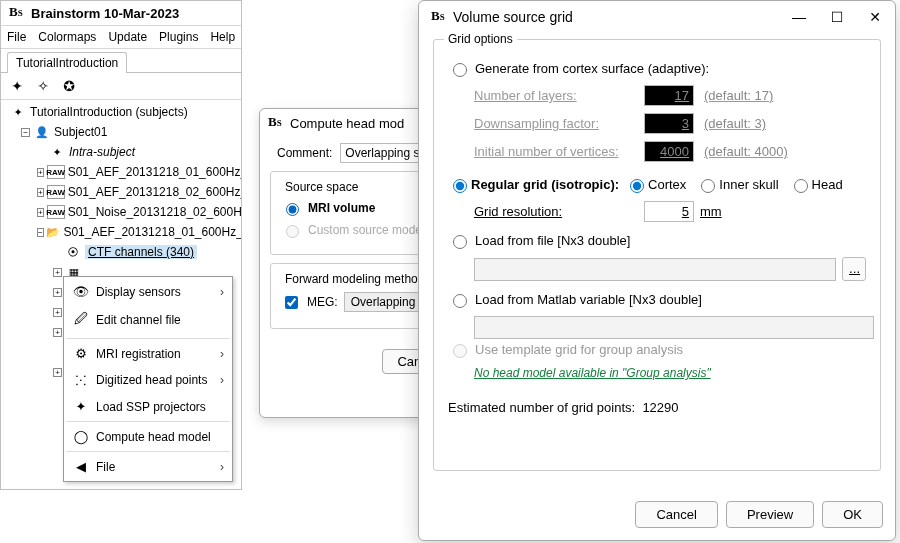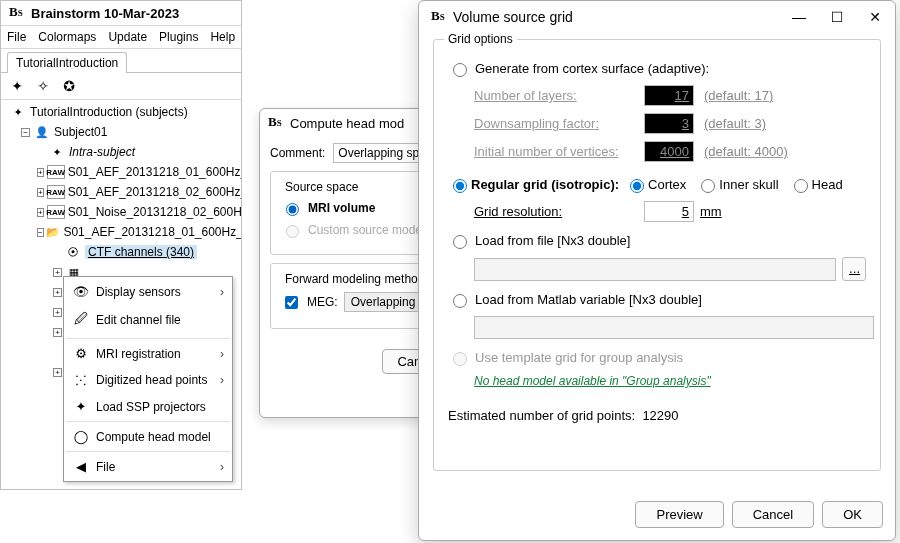--- a/index.html
+++ b/index.html
@@ -167,20 +167,21 @@
     padding: 6px 8px;
     font-size: 13px;
   }
   .dlg-body {
     padding: 6px 10px;
     font-size: 12px;
   }
   .comment-row {
     display: flex; align-items: center; gap: 8px;
     margin-bottom: 8px;
+    margin-left: 7px;
   }
   .comment-row input {
     flex: 1; min-width: 0;
     border: 1px solid #bbb;
     padding: 2px 4px;
     font-size: 12px;
   }
   .groupbox {
     border: 1px solid #ccc;
     border-radius: 3px;
@@ -583,30 +584,30 @@
       </div>
 
       <label class="opt-row" style="margin-top:10px">
         <input type="radio" name="vsg" style="">
           <span>Load from Matlab variable [Nx3 double]</span>
       </label>
       <div class="sub">
         <input class="wide-input" style="width: 400px;" disabled="">
       </div>
 
-      <label class="opt-row grey" style="margin-top:10px">
+      <label class="opt-row grey" style="margin-top:2px">
         <input type="radio" name="vsg" disabled="" style="">
           <span>Use template grid for group analysis</span>
       </label>
       <div class="sub italicnote">No head model available in "Group analysis"</div>
 
       <div class="est-row">
         <span>Estimated number of grid points:</span>&nbsp;
         <span>12290</span>
       </div>
     </div>
   </div>
   <div class="vsg-btnrow">
+    <button>Cancel</button>
     <button>Preview</button>
-    <button>Cancel</button>
     <button>OK</button>
   </div>
 </div>
 
 </body></html>

